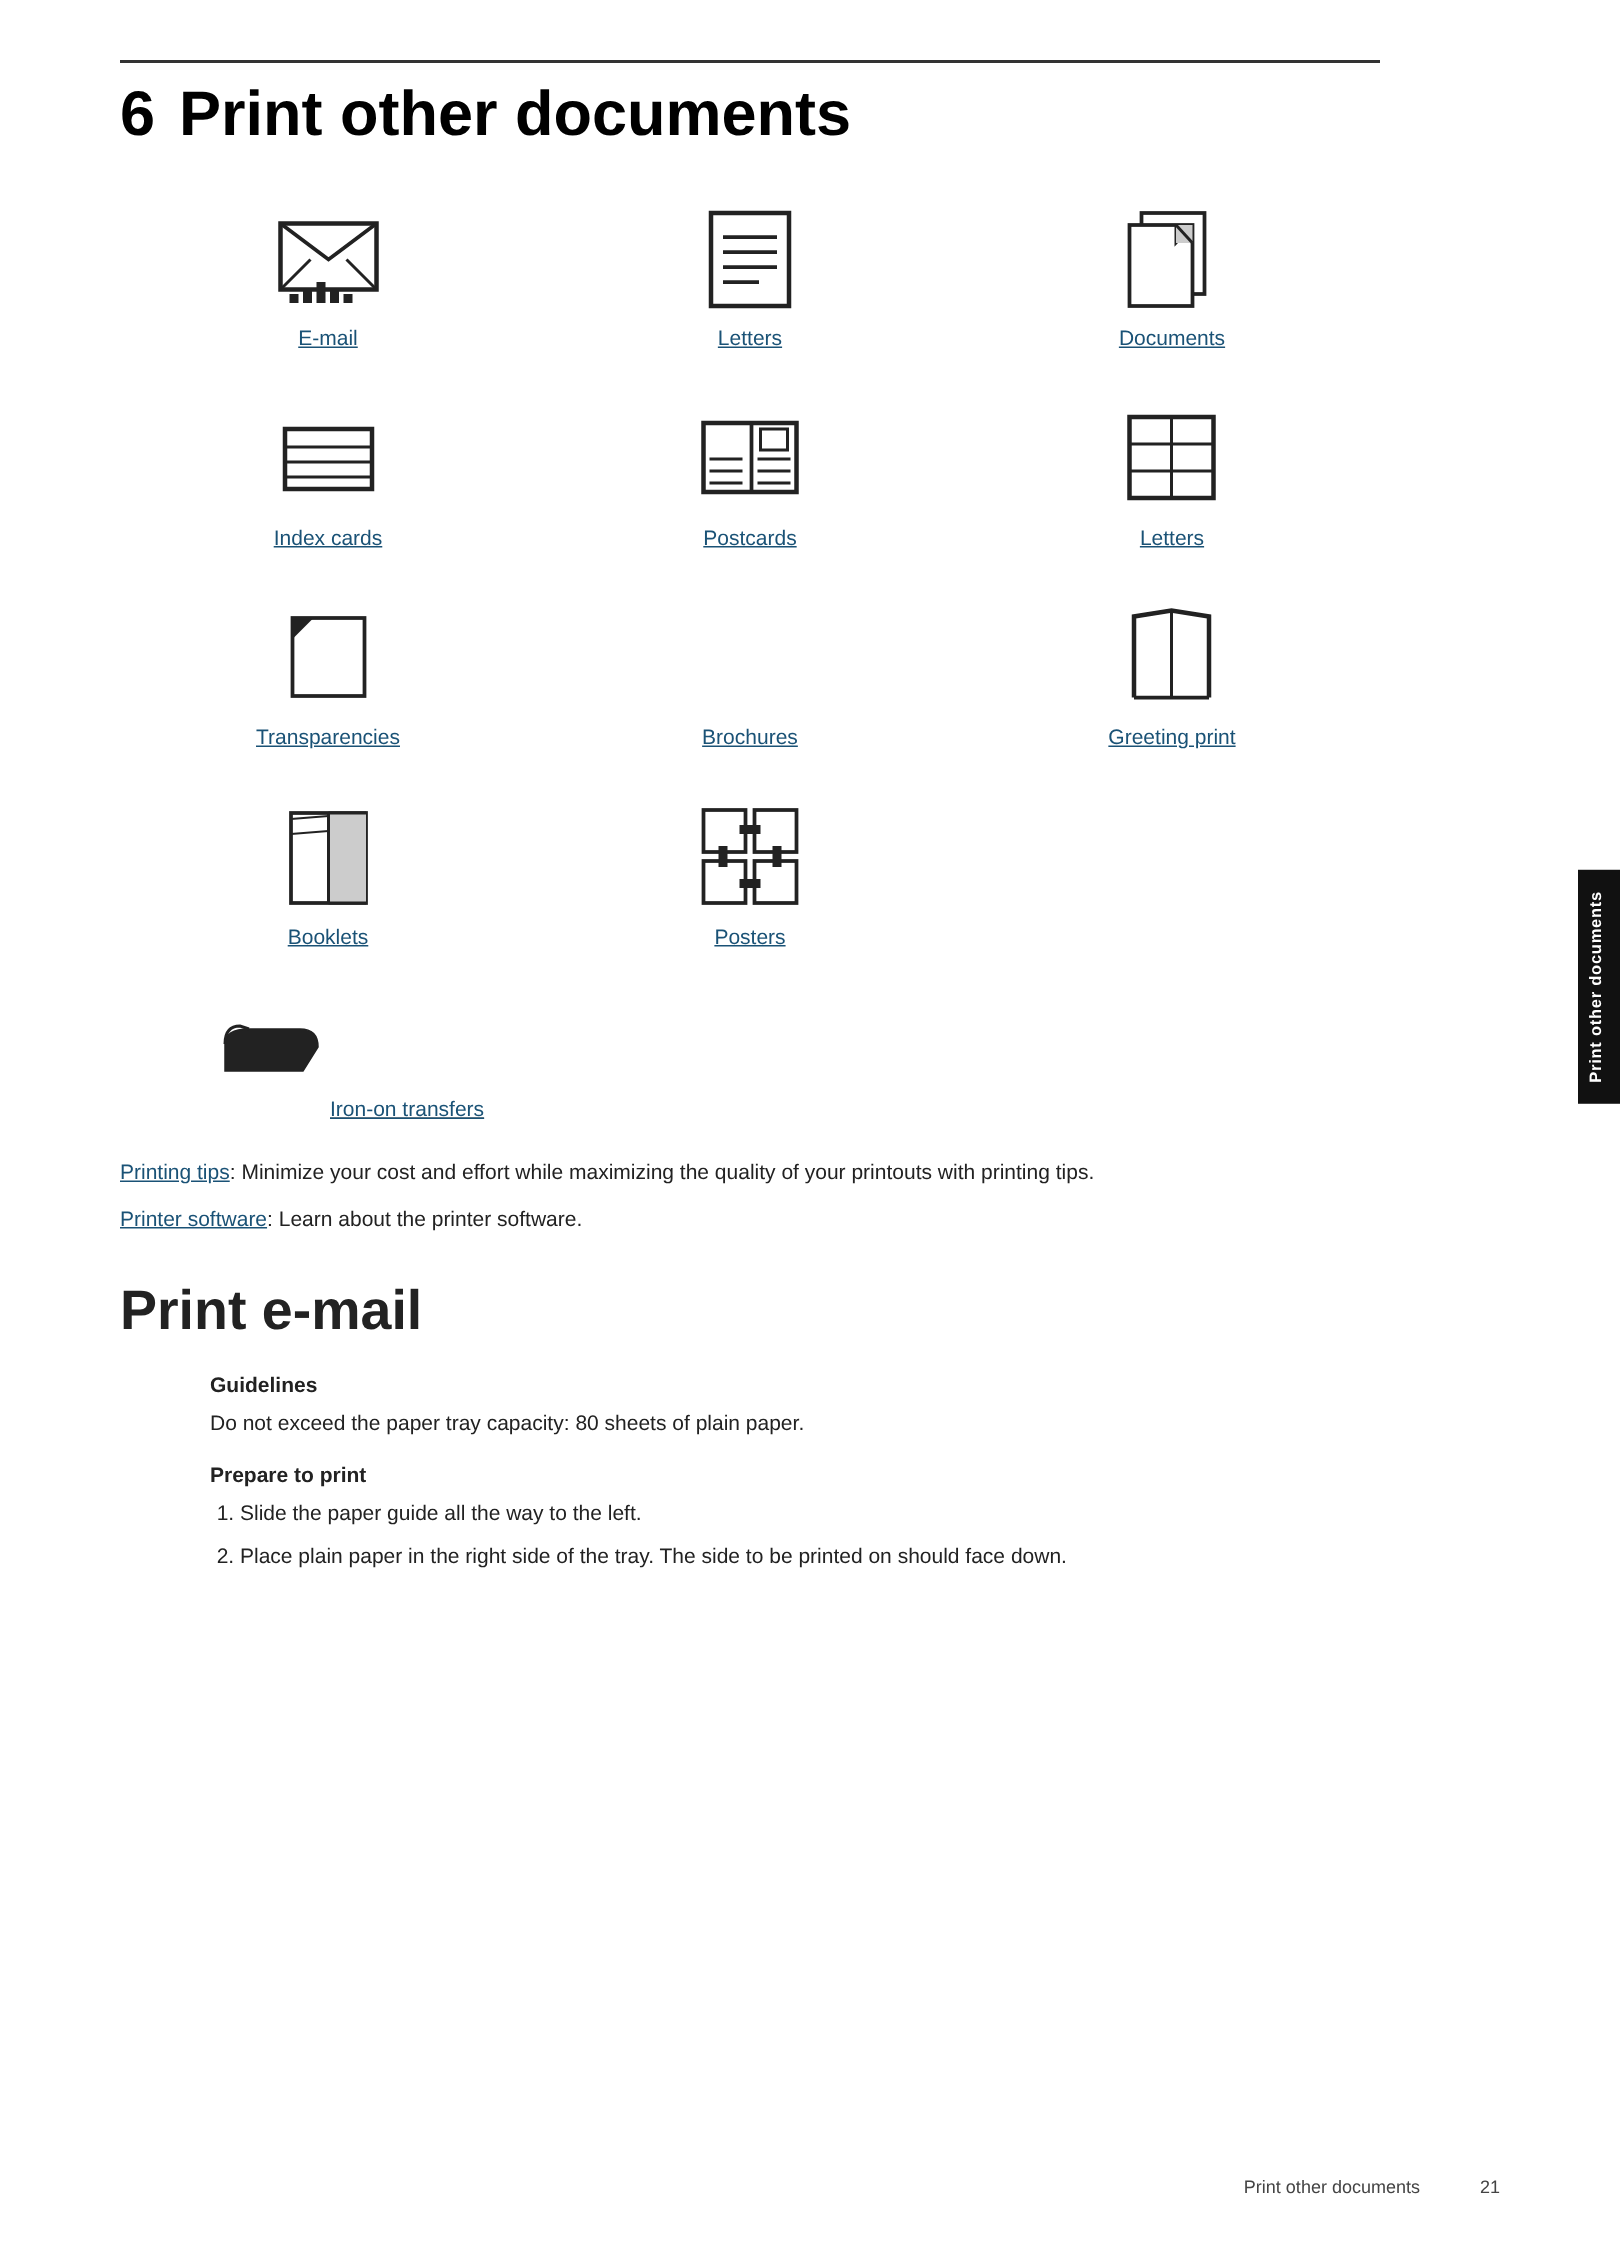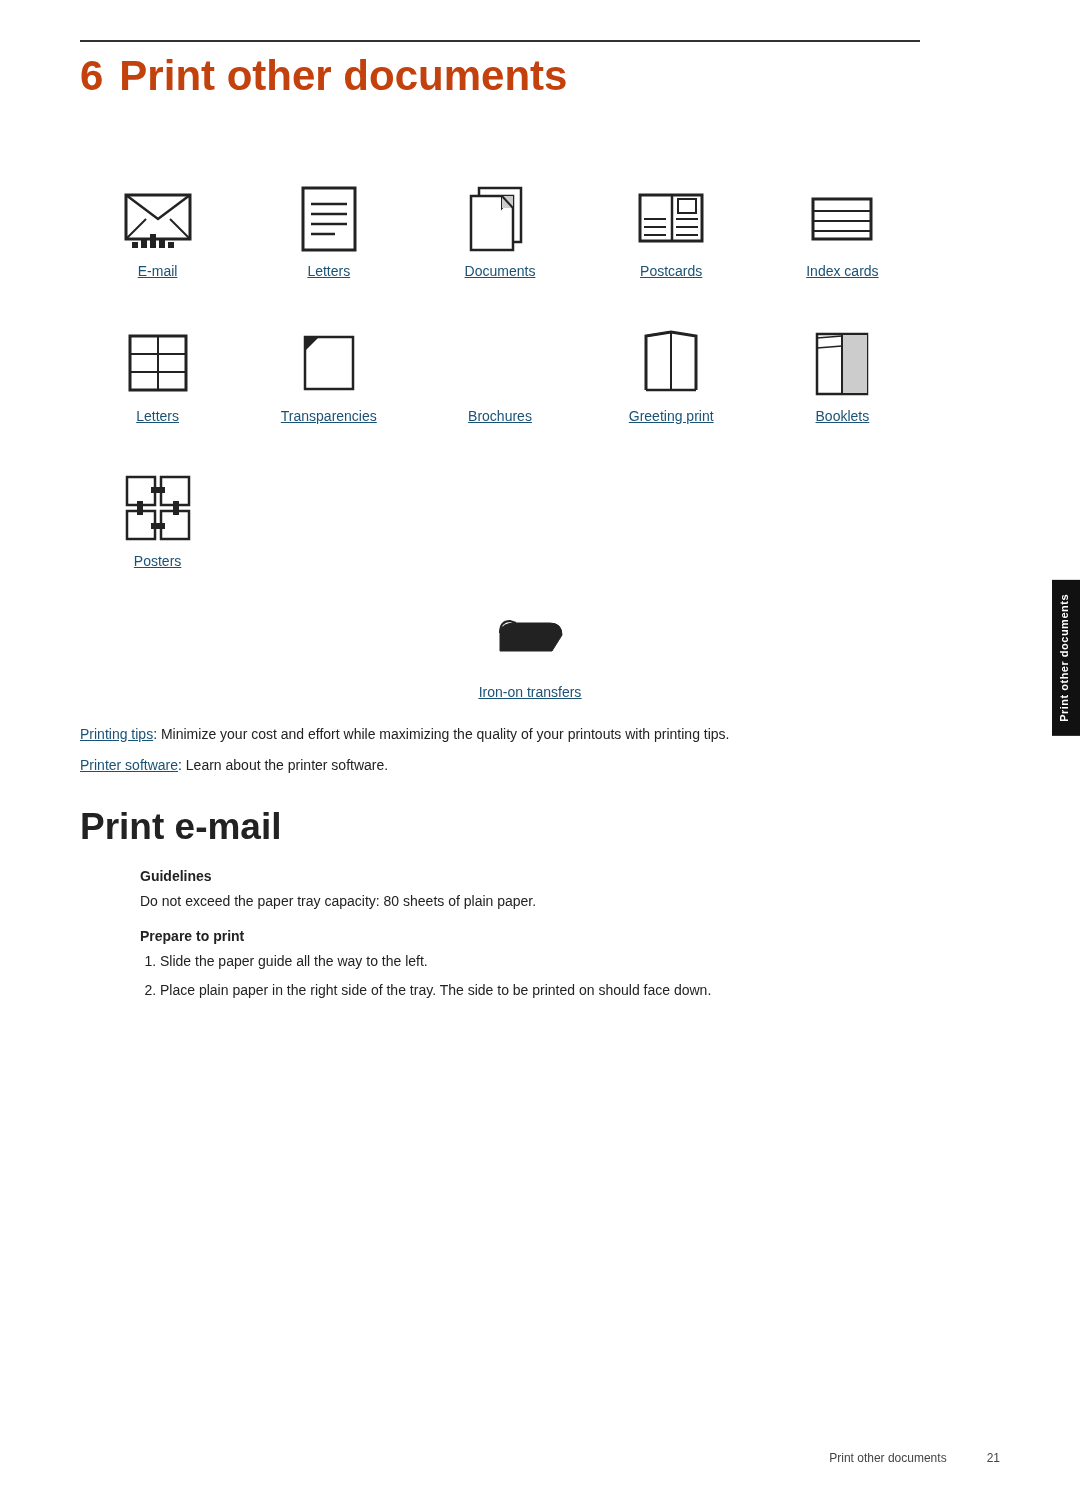--- a/index.html
+++ b/index.html
@@ -20,35 +20,35 @@
 
     .top-rule {
       border: none;
       border-top: 2px solid #333;
       margin-bottom: 10px;
     }
 
     .chapter-heading {
       font-size: 42px;
       font-weight: bold;
-      margin-bottom: 62px;
-      color: #c2410c;
+      margin-bottom: 16px;
+      color: #000000;
     }
 
     .chapter-number {
       font-size: 42px;
       font-weight: bold;
       margin-right: 16px;
     }
 
     
     .icon-grid {
       display: grid;
-      grid-template-columns: repeat(5, 1fr);
-      gap: 16px;
+      grid-template-columns: repeat(3, 1fr);
+      gap: 4px;
       margin-bottom: 20px;
     }
 
     .icon-cell {
       display: flex;
       flex-direction: column;
       align-items: center;
       padding: 18px 10px 12px 10px;
       text-align: center;
     }
@@ -209,51 +209,51 @@
           <polygon points="35,14 46,14 46,26 35,26" fill="#ccc"></polygon>
           <polyline points="35,14 46,26" fill="none" stroke="#222" stroke-width="2"></polyline>
         </svg>
       </div>
       <a class="icon-link">Documents</a>
     </div>
 
 
     <div class="icon-cell">
       <div class="icon-area">
+        <svg width="66" height="50" viewBox="0 0 66 50">
+          <rect x="4" y="6" width="58" height="40" fill="#fff" stroke="#222" stroke-width="3"></rect>
+
+          <line x1="4" y1="18" x2="62" y2="18" stroke="#222" stroke-width="2"></line>
+          <line x1="4" y1="28" x2="62" y2="28" stroke="#222" stroke-width="2"></line>
+          <line x1="4" y1="38" x2="62" y2="38" stroke="#222" stroke-width="2"></line>
+        </svg>
+      </div>
+      <a class="icon-link">Index cards</a>
+    </div>
+
+    <div class="icon-cell">
+      <div class="icon-area">
         <svg width="70" height="58" viewBox="0 0 70 58">
 
           <rect x="4" y="6" width="62" height="46" fill="#fff" stroke="#222" stroke-width="3"></rect>
 
           <line x1="36" y1="6" x2="36" y2="52" stroke="#222" stroke-width="2.5"></line>
 
           <rect x="42" y="10" width="18" height="14" fill="#fff" stroke="#222" stroke-width="2"></rect>
 
           <line x1="8" y1="30" x2="30" y2="30" stroke="#222" stroke-width="2"></line>
           <line x1="8" y1="38" x2="30" y2="38" stroke="#222" stroke-width="2"></line>
           <line x1="8" y1="46" x2="30" y2="46" stroke="#222" stroke-width="2"></line>
 
           <line x1="40" y1="30" x2="62" y2="30" stroke="#222" stroke-width="2"></line>
           <line x1="40" y1="38" x2="62" y2="38" stroke="#222" stroke-width="2"></line>
           <line x1="40" y1="46" x2="62" y2="46" stroke="#222" stroke-width="2"></line>
         </svg>
       </div>
       <a class="icon-link">Postcards</a>
-    </div>
-
-    <div class="icon-cell">
-      <div class="icon-area">
-        <svg width="66" height="50" viewBox="0 0 66 50">
-          <rect x="4" y="6" width="58" height="40" fill="#fff" stroke="#222" stroke-width="3"></rect>
-
-          <line x1="4" y1="18" x2="62" y2="18" stroke="#222" stroke-width="2"></line>
-          <line x1="4" y1="28" x2="62" y2="28" stroke="#222" stroke-width="2"></line>
-          <line x1="4" y1="38" x2="62" y2="38" stroke="#222" stroke-width="2"></line>
-        </svg>
-      </div>
-      <a class="icon-link">Index cards</a>
     </div>
 
     <div class="icon-cell">
       <div class="icon-area">
         <svg width="64" height="62" viewBox="0 0 64 62">
           <rect x="4" y="4" width="56" height="54" fill="#fff" stroke="#222" stroke-width="3"></rect>
 
           <line x1="4" y1="22" x2="60" y2="22" stroke="#222" stroke-width="2"></line>
           <line x1="4" y1="40" x2="60" y2="40" stroke="#222" stroke-width="2"></line>
           <line x1="32" y1="4" x2="32" y2="58" stroke="#222" stroke-width="2"></line>
@@ -325,21 +325,21 @@
           <rect x="28" y="14" width="14" height="6" fill="#222"></rect>
           <rect x="28" y="50" width="14" height="6" fill="#222"></rect>
           <rect x="14" y="28" width="6" height="14" fill="#222"></rect>
           <rect x="50" y="28" width="6" height="14" fill="#222"></rect>
         </svg>
       </div>
       <a class="icon-link">Posters</a>
     </div>
   </div>
 
-  <div style="display:flex; flex-direction:column; align-items:center; margin-left:60px; margin-bottom:24px;text-decoration:underline;">
+  <div style="display:flex; flex-direction:row; align-items:flex-end; margin-left:60px; margin-bottom:24px;text-decoration:underline;">
     <div class="icon-area" style="margin-bottom:8px;">
       <svg width="68" height="52" viewBox="0 0 68 52">
 
         <path d="M 4 38 L 4 20 Q 4 10 20 10 L 54 10 Q 66 10 66 22 L 56 38 Z" fill="#222" stroke="#222" stroke-width="1"></path>
 
         <path d="M 4 20 Q 4 8 14 8 L 20 10" fill="none" stroke="#222" stroke-width="2"></path>
 
         <line x1="20" y1="40" x2="22" y2="46" stroke="#fff" stroke-width="2"></line>
         <line x1="30" y1="40" x2="32" y2="46" stroke="#fff" stroke-width="2"></line>
         <line x1="40" y1="40" x2="42" y2="46" stroke="#fff" stroke-width="2"></line>

